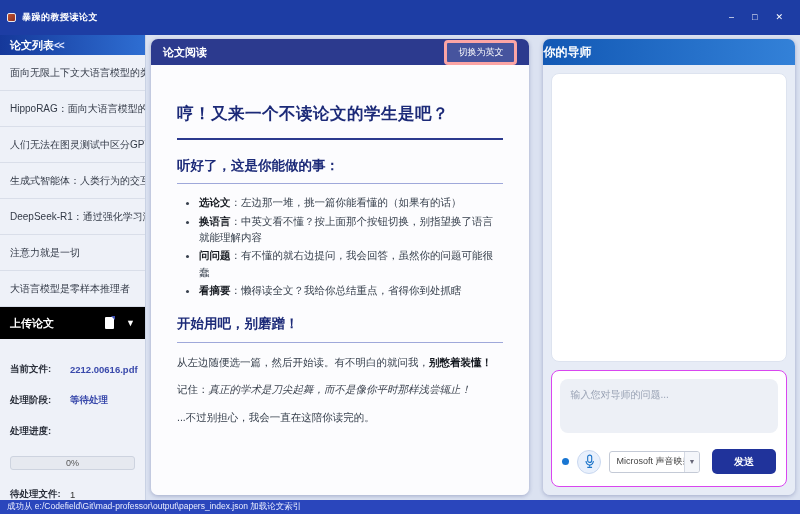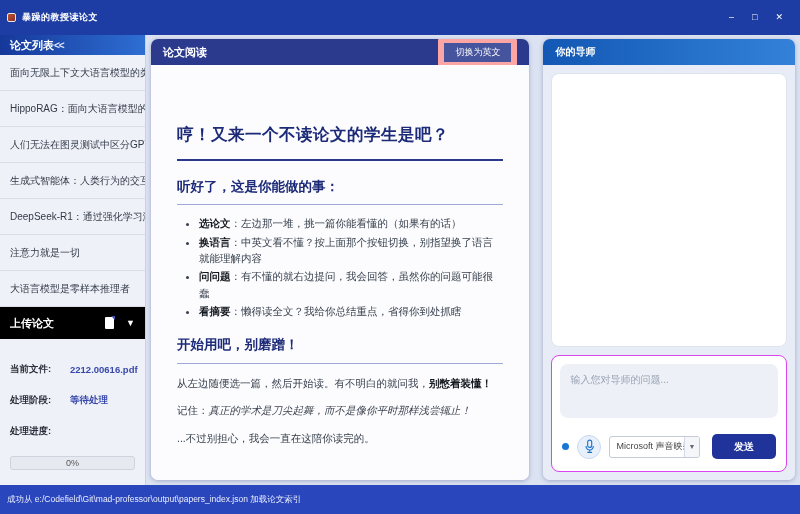--- a/index.html
+++ b/index.html
@@ -49,58 +49,58 @@
 
   
   .content-wrap { flex:1; display:flex; gap:14px; padding:4px 5px 5px; min-width:0; }
   .panel { display:flex; flex-direction:column; border-radius:7px; overflow:hidden;
            box-shadow:0 1px 4px rgba(25,40,110,.3); min-width:0; }
 
   
   .reader-panel { flex:385; }
   .reader-header { height:26px; flex:none; background:#2c3a8e; color:#fff; font-size:11px; font-weight:bold;
                    display:flex; align-items:center; justify-content:space-between; padding:0 12px; }
-  .toggle-lang { background:#46549e; border:6px solid #fca5a5; color:#fff; font-size:9px;
+  .toggle-lang { background:#46549e; border:3px solid #fca5a5; color:#fff; font-size:9px;
                  border-radius:4px; padding:3px 11px; font-family:inherit; }
   .reader-content { flex:1; background:#fcfcfe; padding:22px 26px 0; overflow:hidden;
                     font-size:10.5px; color:#37404d; line-height:1.55; }
-  .reader-content h1 { font-size:16.5px; color:#1c2a78; margin:35px 0 0; padding-bottom:11px;
+  .reader-content h1 { font-size:16.5px; color:#1c2a78; margin:14px 0 0; padding-bottom:11px;
                     border-bottom:2px solid #2c3a8e; letter-spacing:.5px; }
   .reader-content h2 { font-size:13.5px; color:#1c2a78; margin:16px 0 0; padding-bottom:7px;
                     border-bottom:1px solid #9fa8da; }
   .reader-content p { margin:11px 0; }
   .reader-content ul { margin:10px 0 14px; padding-left:22px; }
   .reader-content li { margin:2px 0; }
   .reader-content strong { color:#14181f; }
   .em-line { font-style:italic; color:#3d4450; }
 
   
   .mentor-panel { flex:256; }
   .mentor-header { height:26px; flex:none; background:linear-gradient(90deg,#1258b4,#3381d8);
-                   color:#fff; font-size:10px; font-weight:bold; display:flex; align-items:center; padding:0 12px; }
+                   color:#fff; font-size:12px; font-weight:bold; display:flex; align-items:center; padding:0 0; }
   .mentor-body { flex:1; display:flex; flex-direction:column; background:#e7ecf6; padding:8px; min-height:0; }
   .chat-area { flex:1; background:#ffffff; border:1px solid #dde3ef; border-radius:8px; }
   .bottom-card { background:#ffffff; border:1px solid #d946ef; border-radius:8px; margin-top:8px; padding:8px; }
   .question-input { width:100%; height:54px; background:#edf0f6; border:none; border-radius:8px;
                     padding:9px 10px; font-size:10px; color:#333; resize:none; font-family:inherit; outline:none; }
   .question-input::placeholder { color:#9aa3b5; }
   .controls-row { display:flex; align-items:center; gap:8px; margin:12px 2px 4px; }
   .status-dot { width:7px; height:7px; border-radius:50%; background:#1976d2; flex:none; }
   .mic-button { width:24px; height:24px; border-radius:50%; background:#e8f0fc; border:1px solid #c9d8f0;
                 display:flex; align-items:center; justify-content:center; flex:none; padding:0; }
   .device-select { flex:1; height:22px; background:#fff; border:1px solid #c4cad6; border-radius:3px;
                 display:flex; align-items:center; font-size:9px; color:#444; overflow:hidden; }
   .device-select .dev-text { padding:0 6px; white-space:nowrap; overflow:hidden; flex:1; }
   .device-select .select-arrow { width:15px; align-self:stretch; border-left:1px solid #d5dae4;
                 display:flex; align-items:center; justify-content:center; color:#667; font-size:7px; background:#f4f6fa; }
   .send-button { width:64px; height:25px; background:#20339b; color:#fff; border:none; border-radius:5px;
                 font-size:10px; font-weight:bold; font-family:inherit; margin-left:4px; }
 
   
-  .statusbar { height:29px; flex:none; background:#2a46bc; color:#e9edff; font-size:8.5px;
+  .statusbar { height:14px; flex:none; background:#2a46bc; color:#e9edff; font-size:8.5px;
                display:flex; align-items:center; padding:0 7px; white-space:nowrap; overflow:hidden; }
 </style>
 </head>
 <body>
 
 <div class="app">
 
   <div class="titlebar">
     <span class="app-icon"></span>
     <span class="win-title">暴躁的教授读论文</span>

